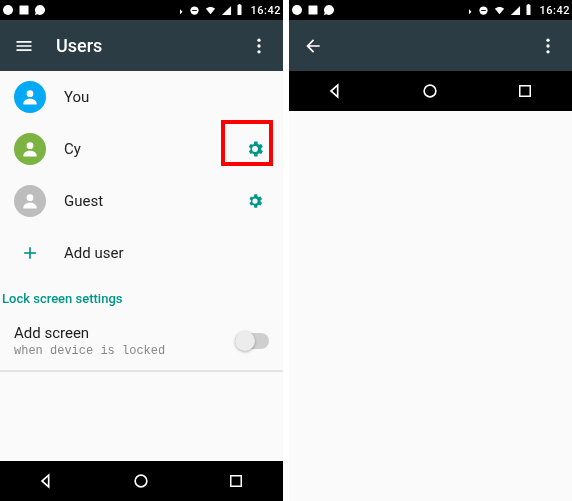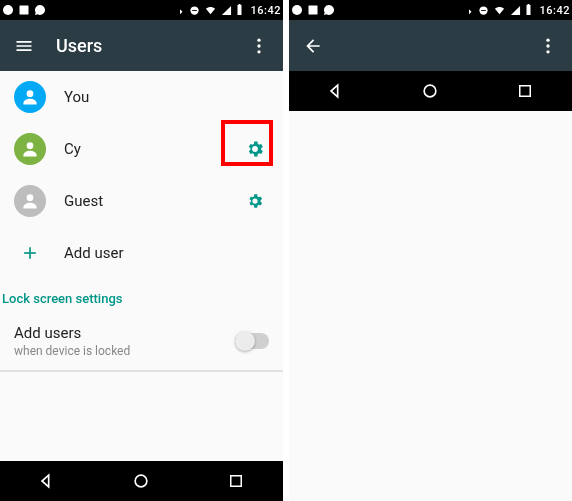--- a/index.html
+++ b/index.html
@@ -74,21 +74,21 @@
     font-weight: 500;
     color: #009688;
   }
   .pref {
     padding: 12px 14px;
     display: flex;
     align-items: center;
   }
   .pref .ptext { flex: 1; }
   .pref .ptitle { font-size: 15px; color: #222; }
-  .pref .psub { font-size: 12px; color: #888; margin-top: 2px; }
+  .pref .psub { font-size: 12px; color: #888; margin-top: 2px; font-family: Liberation Mono, monospace; }
   .switch {
     width: 34px; height: 16px; border-radius: 10px;
     background: #cfcfcf; position: relative;
   }
   .switch::after {
     content: ""; position: absolute; left: 0; top: -2px;
     width: 20px; height: 20px; border-radius: 50%;
     background: #ececec; box-shadow: 0 1px 3px rgba(0,0,0,.3);
   }
   .emph-box {
@@ -242,21 +242,21 @@
             <path d="M5 11h14v2H5z"></path>
           </svg>
       </div>
       <div class="label">Add user</div>
     </div>
 
     <div class="section-header">Lock screen settings</div>
 
     <div class="pref">
       <div class="ptext">
-        <div class="ptitle">Add users</div>
+        <div class="ptitle">Add screen</div>
         <div class="psub">when device is locked</div>
       </div>
       <div class="switch"></div>
     </div>
     <div class="divider"></div>
 
     <div class="divider"></div>
   </div>
 
   <div class="navbar">

